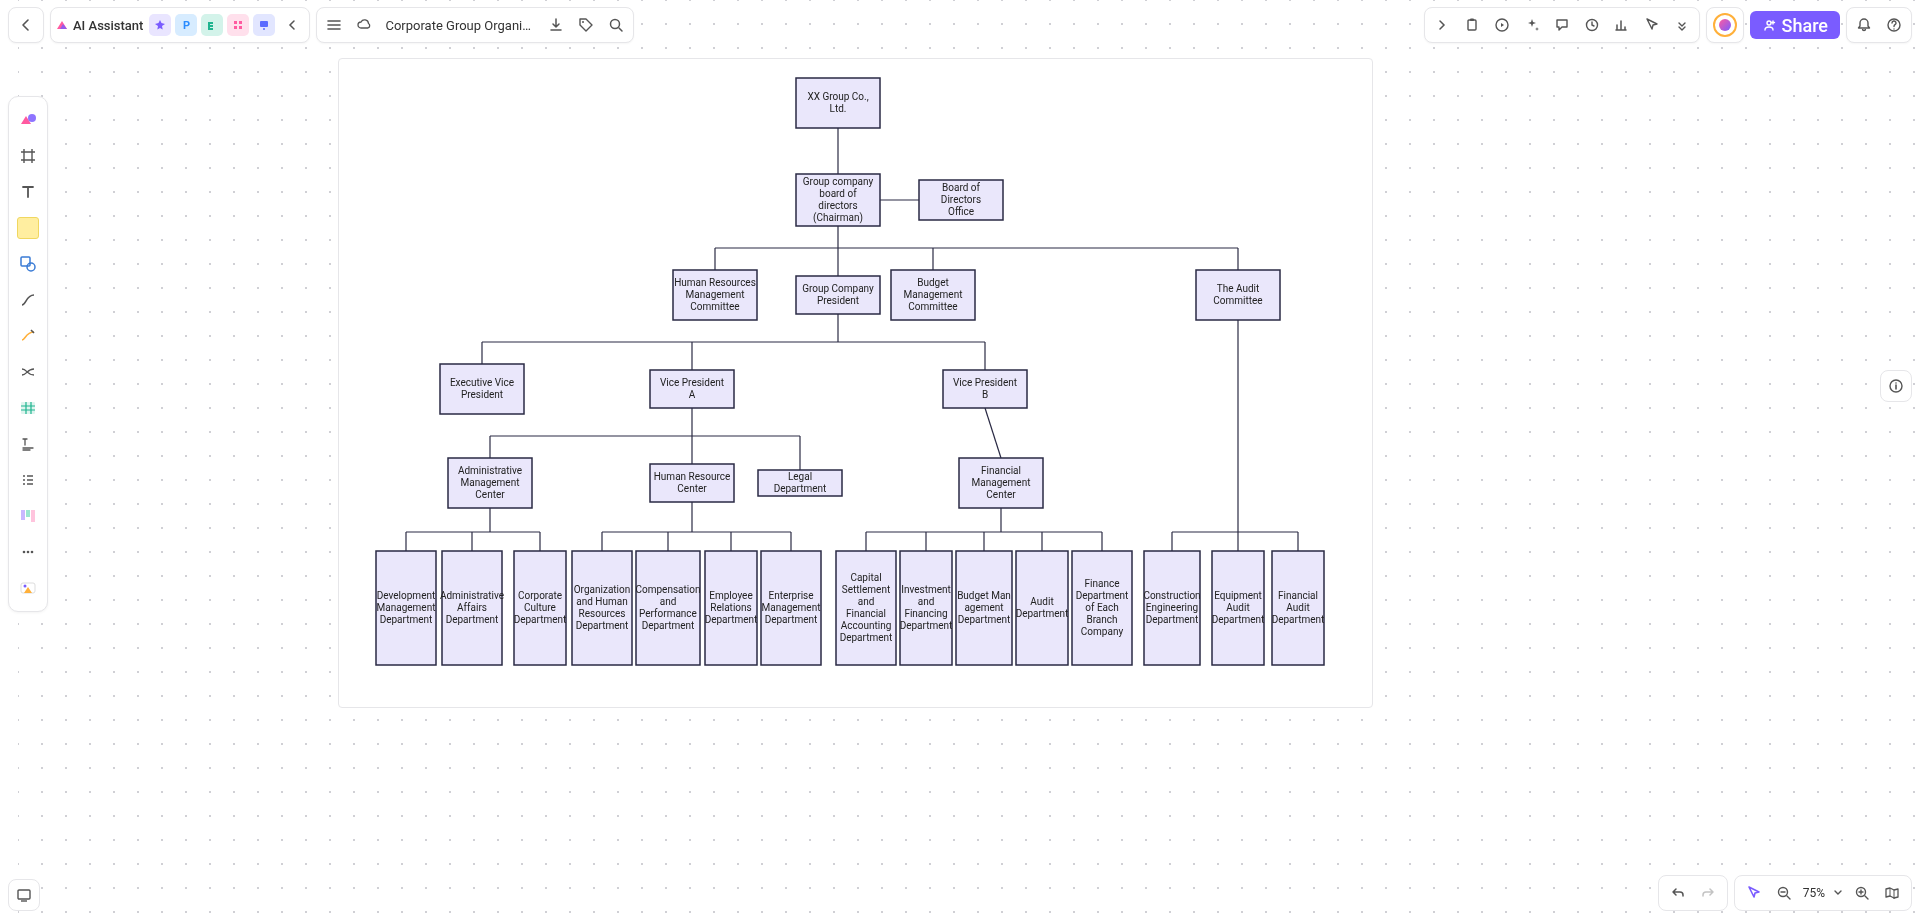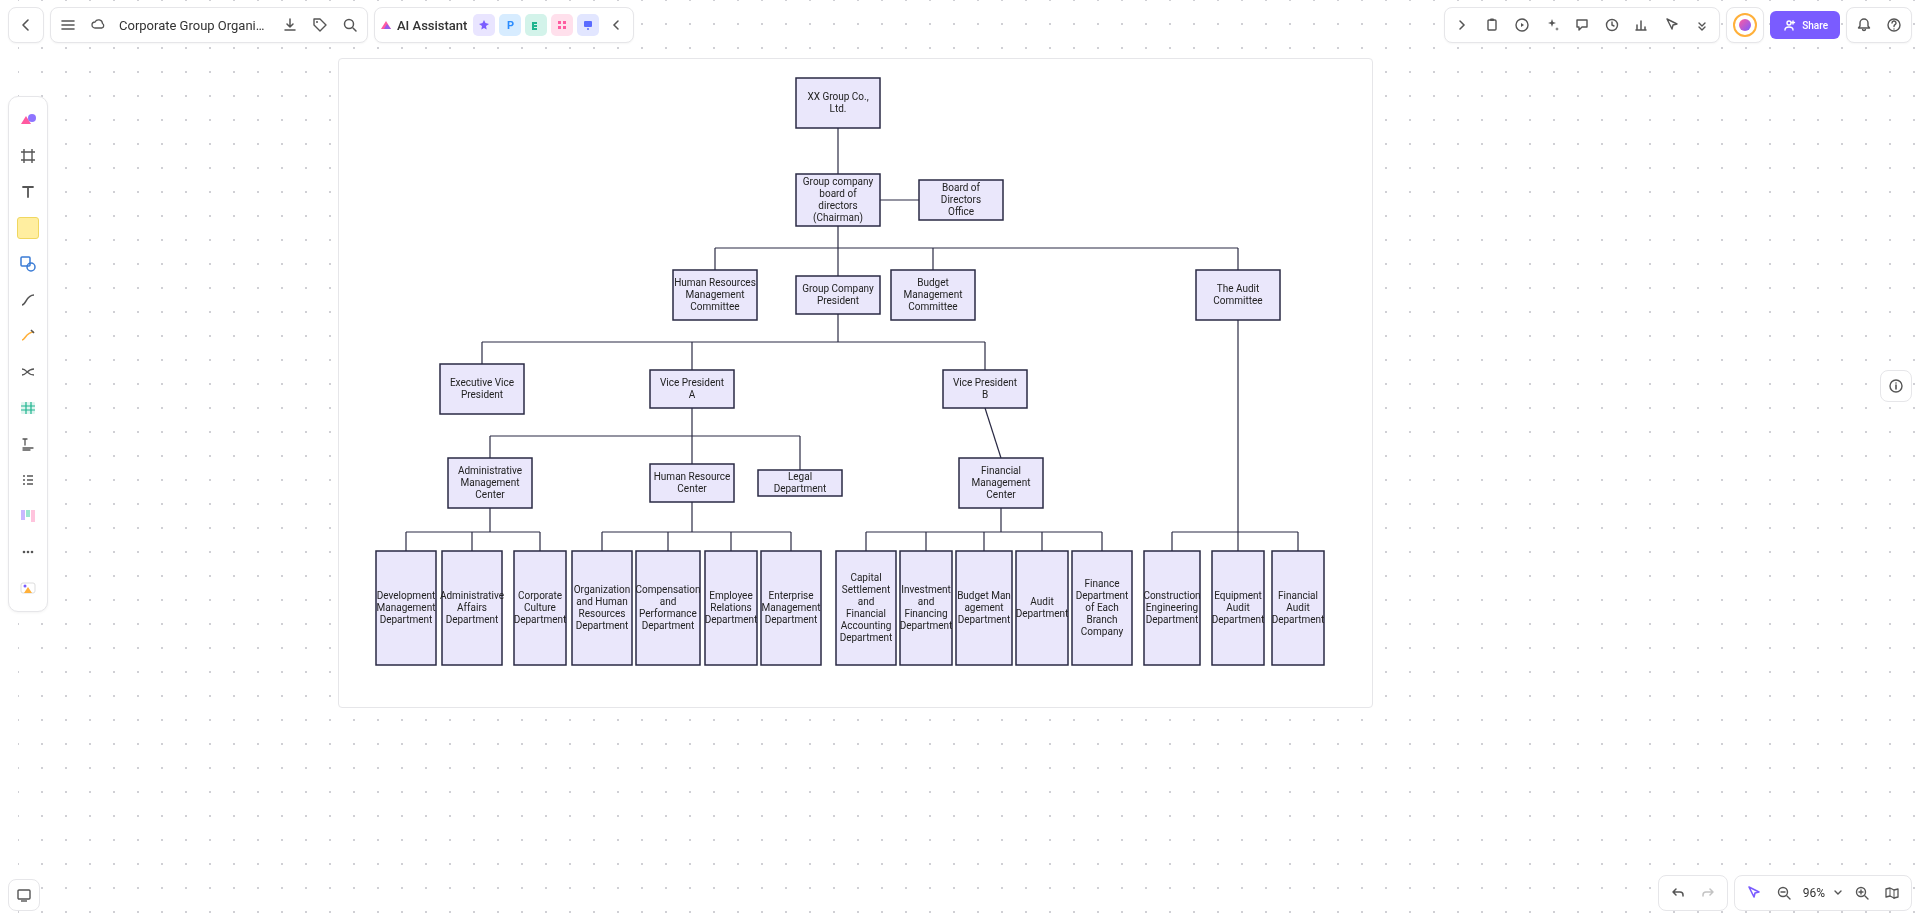--- a/index.html
+++ b/index.html
@@ -10,21 +10,21 @@
   .ticon svg{display:block;}
   .title{font-size:13px;color:#333;max-width:150px;white-space:nowrap;overflow:hidden;text-overflow:ellipsis;padding:0 4px;}
   .ai-label{font-size:13px;font-weight:500;color:#333;padding-right:2px;}
   .ai-logo{width:14px;height:14px;display:inline-block;}
   .chip{width:22px;height:22px;border-radius:5px;display:flex;align-items:center;justify-content:center;font-size:11px;font-weight:700;}
   .chip.purple{background:#e9e5ff;color:#7a5cff;}
   .chip.blue{background:#d7ecff;color:#2a8cff;}
   .chip.teal{background:#d3f3ea;color:#1fb48f;}
   .chip.pink{background:#ffe0ec;color:#ff5aa0;}
   .chip.indigo{background:#e2e6ff;color:#5a6bff;}
-  .share-btn{display:flex;align-items:center;gap:6px;background:#7a5cff;color:#fff;font-size:10px;font-weight:500;height:28px;padding:0 12px;border-radius:6px;cursor:pointer;}
+  .share-btn{display:flex;align-items:center;gap:6px;background:#7a5cff;color:#fff;font-size:18px;font-weight:500;height:28px;padding:0 12px;border-radius:6px;cursor:pointer;}
   .avatar{width:20px;height:20px;border-radius:50%;border:2px solid #ffb03a;display:flex;align-items:center;justify-content:center;background:#fff;}
   .avatar-inner{width:12px;height:12px;border-radius:50%;background:linear-gradient(135deg,#ff5aa0,#7a5cff);}
   .spacer{flex:1;}
   
   .sidebar{position:absolute;top:96px;left:8px;width:38px;background:#fff;border:1px solid #e6e6e9;border-radius:10px;padding:6px 0;display:flex;flex-direction:column;align-items:center;gap:2px;box-shadow:0 1px 3px rgba(0,0,0,.05);}
   .sitem{width:30px;height:34px;display:flex;align-items:center;justify-content:center;border-radius:6px;cursor:pointer;color:#555;}
   
   .info-btn{position:absolute;top:370px;right:8px;width:30px;height:30px;border:1px solid #e6e6e9;border-radius:8px;display:flex;align-items:center;justify-content:center;background:#fff;cursor:pointer;color:#555;}
   
   .bl-btn{position:absolute;bottom:8px;left:8px;width:30px;height:30px;border:1px solid #e6e6e9;border-radius:8px;background:#fff;display:flex;align-items:center;justify-content:center;cursor:pointer;color:#555;}
@@ -211,50 +211,20 @@
 
 <div class="topbar">
   <div class="tseg">
     <div class="ticon">
         <svg width="16" height="16" viewBox="0 0 16 16">
           <path d="M10 3l-5 5 5 5" stroke="currentColor" stroke-width="1.6" fill="none" stroke-linecap="round" stroke-linejoin="round"></path>
         </svg>
       </div>
   </div>
   <div class="tseg">
-    <div class="ticon">
-        <svg width="16" height="16" viewBox="0 0 16 16">
-          <path d="M2 4h12M2 8h12M2 12h12" stroke="currentColor" stroke-width="1.6" stroke-linecap="round"></path>
-        </svg>
-      </div>
-    <div class="ticon">
-        <svg width="16" height="16" viewBox="0 0 16 16">
-          <path d="M5 11a3 3 0 010-6 4 4 0 017.5 1.5A2.5 2.5 0 0112 11H5z" stroke="currentColor" stroke-width="1.3" fill="none"></path>
-        </svg>
-      </div>
-    <div class="title">Corporate Group Organiz...</div>
-    <div class="ticon">
-        <svg width="16" height="16" viewBox="0 0 16 16">
-          <path d="M8 2v8m0 0l-3-3m3 3l3-3M3 13h10" stroke="currentColor" stroke-width="1.5" fill="none" stroke-linecap="round" stroke-linejoin="round"></path>
-        </svg>
-      </div>
-    <div class="ticon">
-        <svg width="16" height="16" viewBox="0 0 16 16">
-          <path d="M2 2h6l6 6-6 6-6-6V2z" stroke="currentColor" stroke-width="1.4" fill="none" stroke-linejoin="round"></path>
-          <circle cx="5" cy="5" r="1" fill="currentColor"></circle>
-        </svg>
-      </div>
-    <div class="ticon">
-        <svg width="16" height="16" viewBox="0 0 16 16">
-          <circle cx="7" cy="7" r="4.5" stroke="currentColor" stroke-width="1.5" fill="none"></circle>
-          <path d="M11 11l3 3" stroke="currentColor" stroke-width="1.5" stroke-linecap="round"></path>
-        </svg>
-      </div>
-  </div>
-  <div class="tseg">
     <span class="ai-logo"><svg width="14" height="14" viewBox="0 0 14 14">
           <path d="M2 10L7 2l5 8H2z" fill="#ff5aa0"></path>
           <path d="M5 10l3-5 4 5H5z" fill="#7a5cff" opacity=".8"></path>
         </svg></span>
     <span class="ai-label">AI Assistant</span>
     <div class="chip purple">
         <svg width="12" height="12" viewBox="0 0 12 12">
           <path d="M6 1l1.5 3L11 5l-3 2 .7 3.5L6 9l-2.7 1.5L4 7 1 5l3.5-1L6 1z" fill="currentColor"></path>
         </svg>
       </div>
@@ -277,20 +247,50 @@
           <rect x="2" y="2" width="8" height="6" rx="1" fill="currentColor"></rect>
           <path d="M5 10h2" stroke="currentColor" stroke-width="1.5"></path>
         </svg>
       </div>
     <div class="ticon">
         <svg width="14" height="14" viewBox="0 0 14 14">
           <path d="M9 3L5 7l4 4" stroke="currentColor" stroke-width="1.5" fill="none" stroke-linecap="round"></path>
         </svg>
       </div>
   </div>
+  <div class="tseg">
+    <div class="ticon">
+        <svg width="16" height="16" viewBox="0 0 16 16">
+          <path d="M2 4h12M2 8h12M2 12h12" stroke="currentColor" stroke-width="1.6" stroke-linecap="round"></path>
+        </svg>
+      </div>
+    <div class="ticon">
+        <svg width="16" height="16" viewBox="0 0 16 16">
+          <path d="M5 11a3 3 0 010-6 4 4 0 017.5 1.5A2.5 2.5 0 0112 11H5z" stroke="currentColor" stroke-width="1.3" fill="none"></path>
+        </svg>
+      </div>
+    <div class="title">Corporate Group Organiz...</div>
+    <div class="ticon">
+        <svg width="16" height="16" viewBox="0 0 16 16">
+          <path d="M8 2v8m0 0l-3-3m3 3l3-3M3 13h10" stroke="currentColor" stroke-width="1.5" fill="none" stroke-linecap="round" stroke-linejoin="round"></path>
+        </svg>
+      </div>
+    <div class="ticon">
+        <svg width="16" height="16" viewBox="0 0 16 16">
+          <path d="M2 2h6l6 6-6 6-6-6V2z" stroke="currentColor" stroke-width="1.4" fill="none" stroke-linejoin="round"></path>
+          <circle cx="5" cy="5" r="1" fill="currentColor"></circle>
+        </svg>
+      </div>
+    <div class="ticon">
+        <svg width="16" height="16" viewBox="0 0 16 16">
+          <circle cx="7" cy="7" r="4.5" stroke="currentColor" stroke-width="1.5" fill="none"></circle>
+          <path d="M11 11l3 3" stroke="currentColor" stroke-width="1.5" stroke-linecap="round"></path>
+        </svg>
+      </div>
+  </div>
 
   <div class="spacer"></div>
 
   <div class="tseg">
     <div class="ticon">
         <svg width="14" height="14" viewBox="0 0 14 14">
           <path d="M5 3l4 4-4 4" stroke="currentColor" stroke-width="1.5" fill="none" stroke-linecap="round"></path>
         </svg>
       </div>
     <div class="ticon">
@@ -480,21 +480,21 @@
         <svg width="16" height="16" viewBox="0 0 16 16">
           <path d="M3 2l10 5-4 1-1 4-5-10z" stroke="currentColor" stroke-width="1.6" fill="none" stroke-linejoin="round"></path>
         </svg>
       </div>
     <div class="ticon">
         <svg width="16" height="16" viewBox="0 0 16 16">
           <circle cx="7" cy="7" r="4.5" stroke="currentColor" stroke-width="1.4" fill="none"></circle>
           <path d="M5 7h4M11 11l3 3" stroke="currentColor" stroke-width="1.4" stroke-linecap="round"></path>
         </svg>
       </div>
-    <span class="zoom-label">96%</span>
+    <span class="zoom-label">75%</span>
     <div class="ticon" style="width:14px;">
         <svg width="10" height="10" viewBox="0 0 10 10">
           <path d="M2 3l3 3 3-3" stroke="currentColor" stroke-width="1.4" fill="none" stroke-linecap="round"></path>
         </svg>
       </div>
     <div class="ticon">
         <svg width="16" height="16" viewBox="0 0 16 16">
           <circle cx="7" cy="7" r="4.5" stroke="currentColor" stroke-width="1.4" fill="none"></circle>
           <path d="M5 7h4M7 5v4M11 11l3 3" stroke="currentColor" stroke-width="1.4" stroke-linecap="round"></path>
         </svg>

